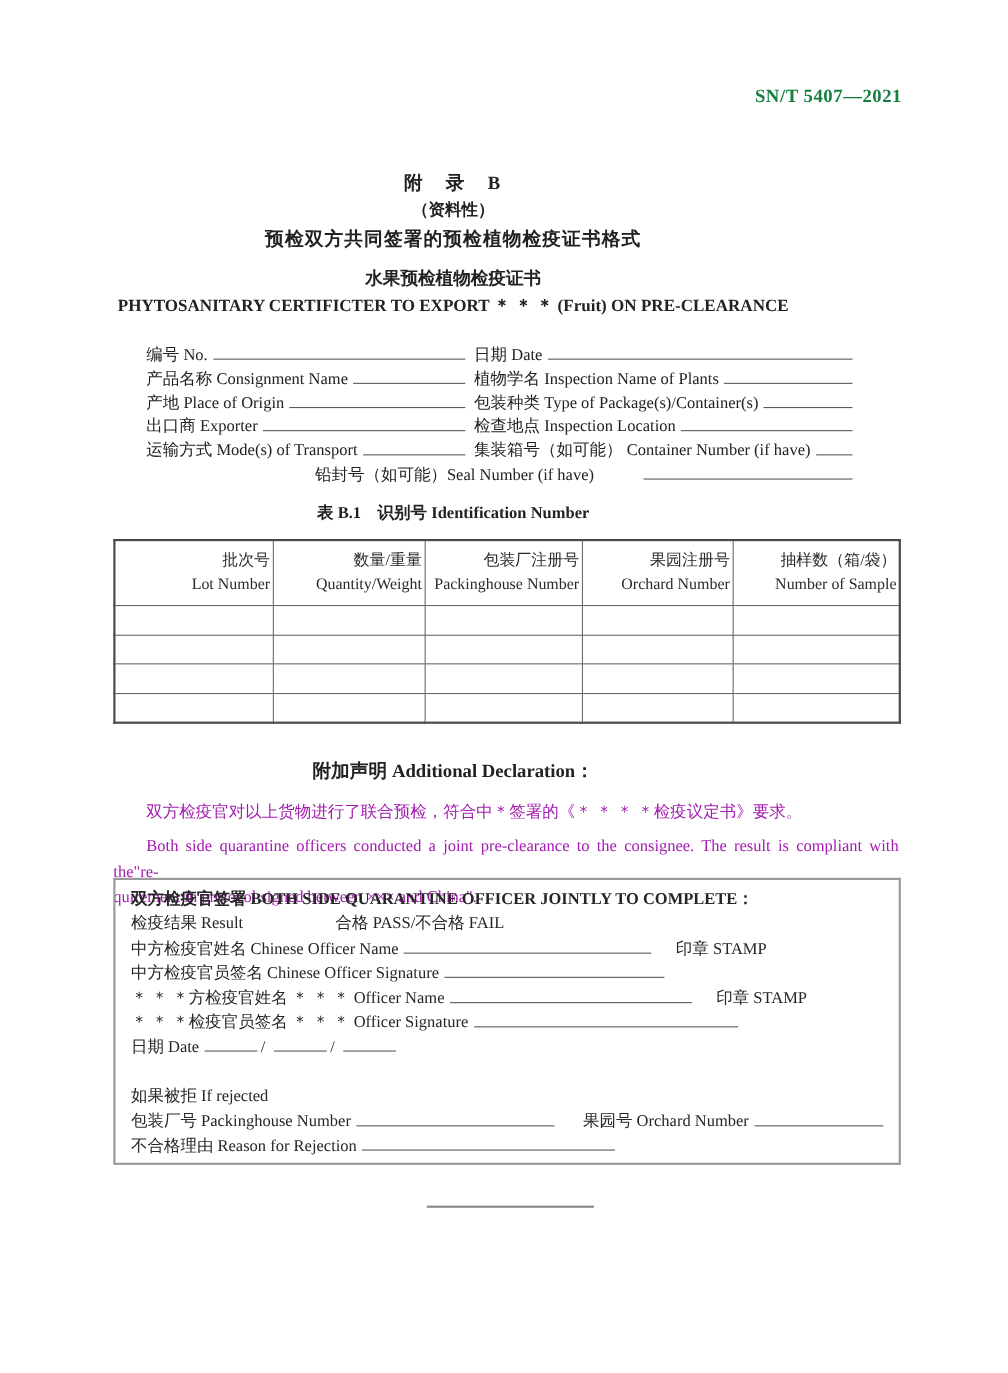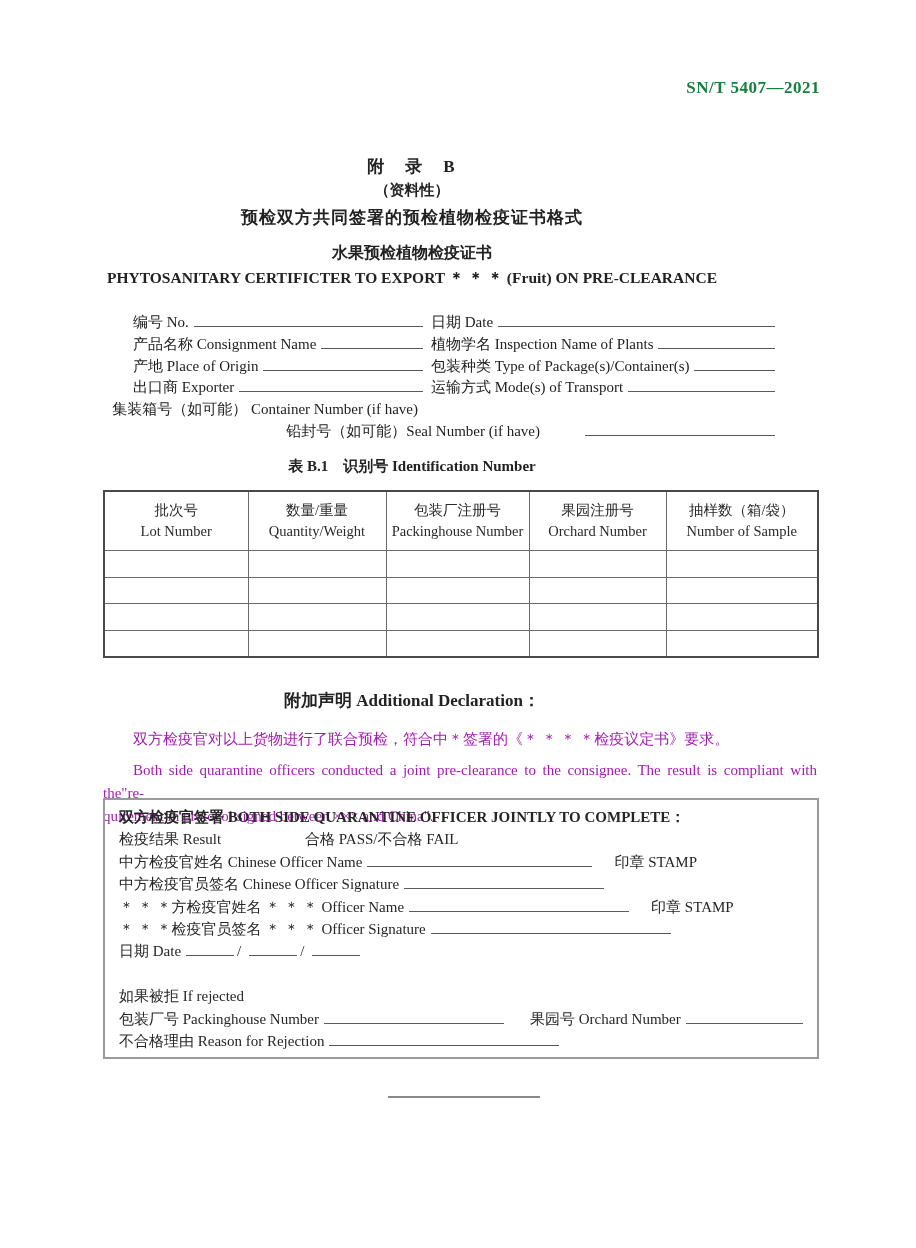--- a/index.html
+++ b/index.html
@@ -45,21 +45,21 @@
   .w240 { width: 240px; }
 
   .tcaption { top: 457px; font-size: 15px; font-weight: bold; }
   .idtable {
     position: absolute; top: 490px; left: 103px; width: 714px;
     border-collapse: collapse; table-layout: fixed;
     font-size: 14.5px; text-align: center; color: #2a2a2a;
     border: 2px solid #4a4a4a;
   }
   .idtable th, .idtable td { border: 1px solid #6a6a6a; font-weight: normal; padding: 0 2px; }
-  .idtable th { padding: 8px 2px; line-height: 21px; }
+  .idtable th { padding: 8px 2px; line-height: 21px; text-align: right; }
   .idtable td { height: 26.5px; }
 
   .decl-heading { top: 689px; font-size: 17px; font-weight: bold; }
   .decl-paras { position: absolute; top: 728px; left: 103px; width: 714px; font-size: 15px; color: #a21caf; }
   .decl-paras .p-cn { margin: 0 0 8px 0; text-indent: 2em; line-height: 23px; }
   .decl-paras .p-en1 { margin: 0; text-indent: 2em; line-height: 23px; text-align: justify; text-align-last: justify; }
   .decl-paras .p-en2 { margin: 0; line-height: 23px; }
 
   .sigbox {
     position: absolute; top: 798px; left: 103px; width: 716px; height: 261px;
@@ -112,20 +112,24 @@
     <div class="frow">
       <span class="lbl">产地 Place of Origin</span>
         <span class="ul grow"></span>
     </div>
     <div class="frow">
       <span class="lbl">包装种类 Type of Package(s)/Container(s)</span>
         <span class="ul grow"></span>
     </div>
     <div class="frow">
       <span class="lbl">出口商 Exporter</span>
+        <span class="ul grow"></span>
+    </div>
+    <div class="frow">
+      <span class="lbl">检查地点 Inspection Location</span>
         <span class="ul grow"></span>
     </div>
     <div class="frow">
       <span class="lbl">运输方式 Mode(s) of Transport</span>
         <span class="ul grow"></span>
     </div>
     <div class="frow">
       <span class="lbl">集装箱号（如可能） Container Number (if have)</span>
         <span class="ul grow"></span>
     </div>

